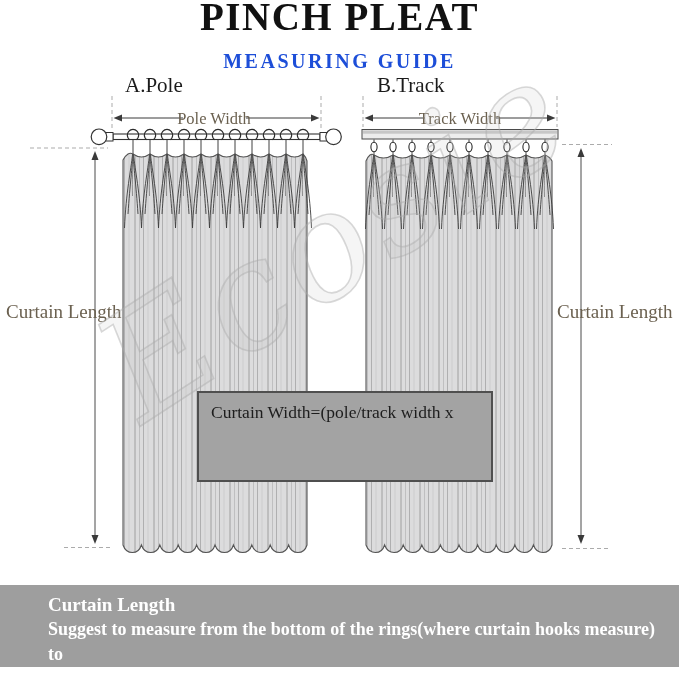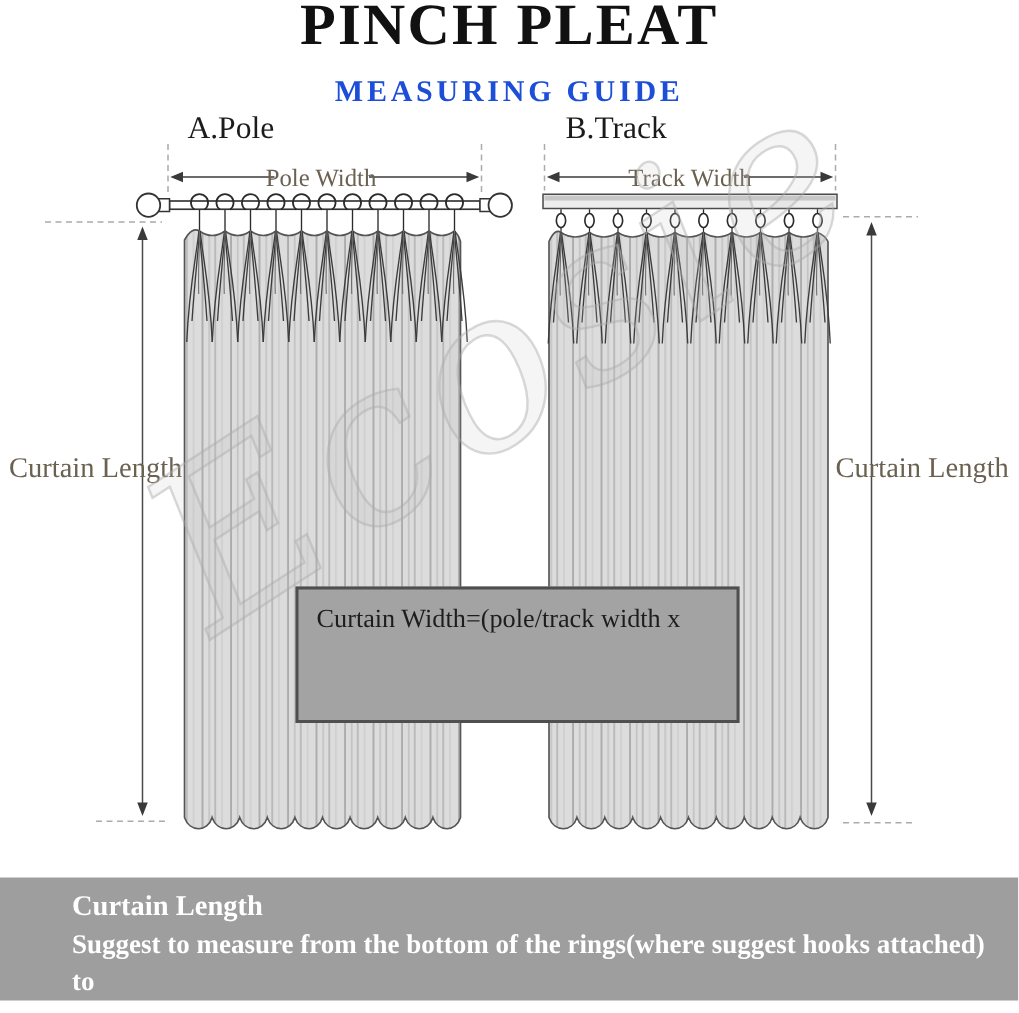--- a/index.html
+++ b/index.html
@@ -216,17 +216,17 @@
   </svg>
 
   <div class="watermark">Ecosie</div>
 
   <div class="info-box">
     <div class="info-line">Curtain Width=(pole/track width x</div>
   </div>
 
   <div class="footer">
     <div class="footer-heading">Curtain Length</div>
-    <div class="footer-line">Suggest to measure from the bottom of the rings(where suggest hooks attached) to</div>
+    <div class="footer-line">Suggest to measure from the bottom of the rings(where curtain hooks measure) to</div>
     <div class="footer-line">where curtain finish.</div>
   </div>
 
 </div>
 
 </body></html>

